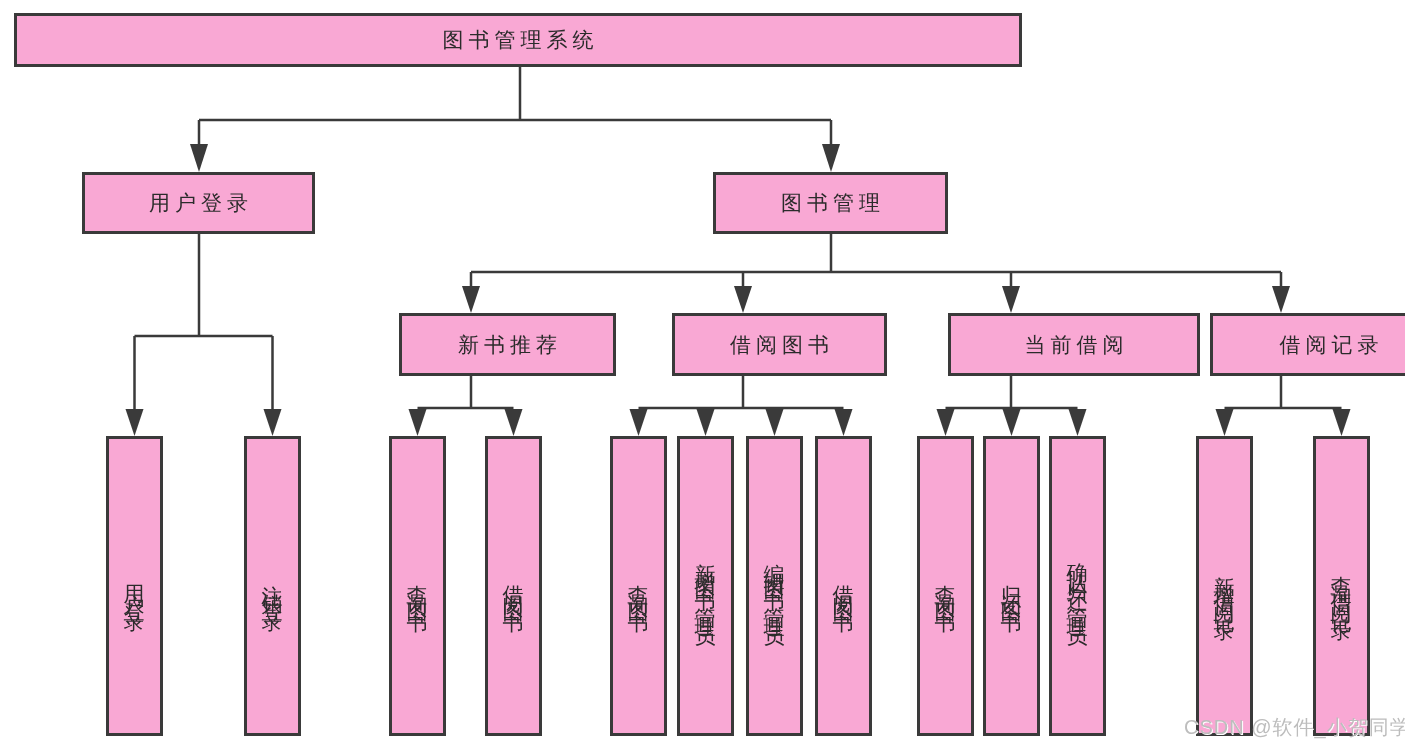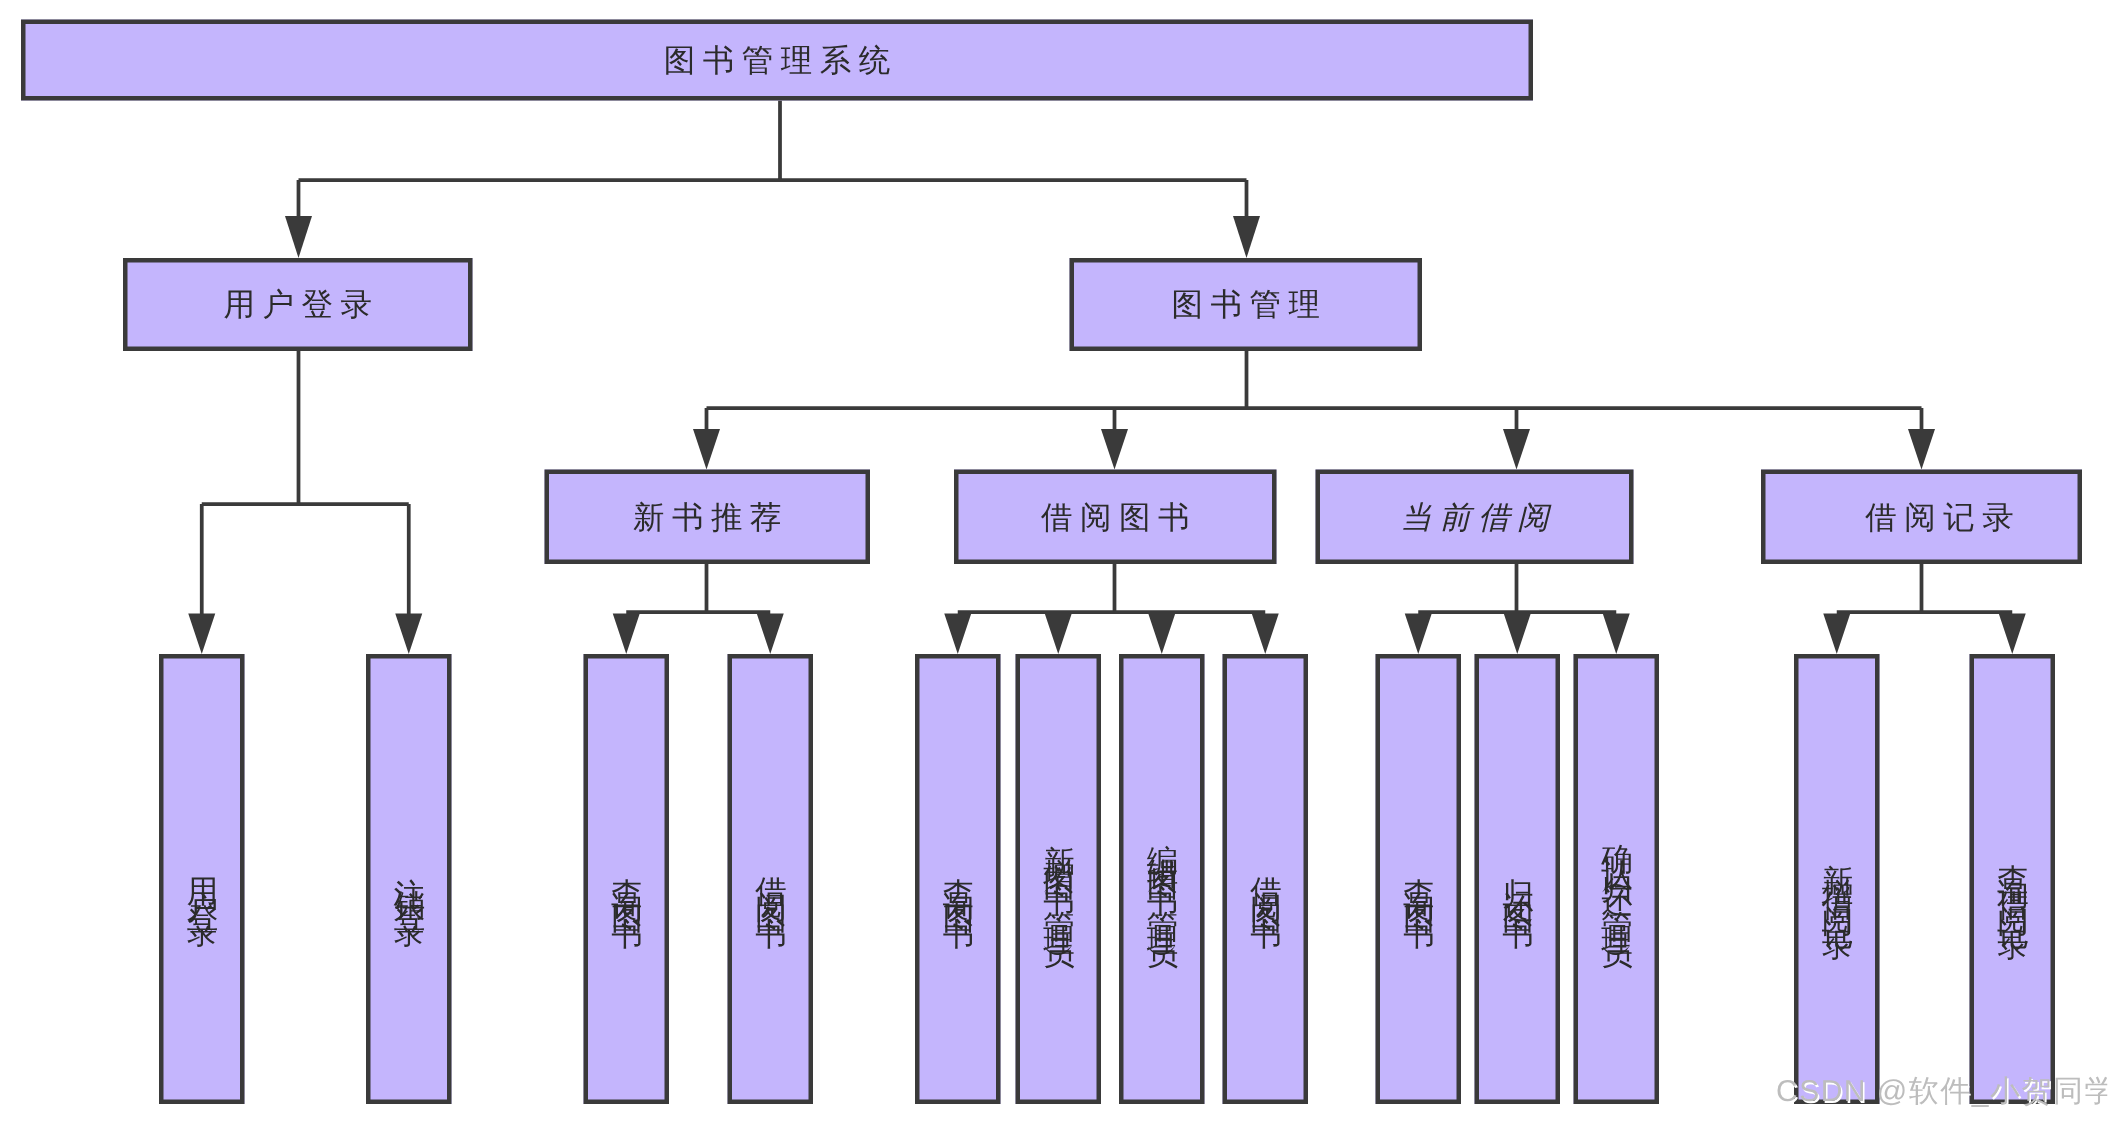--- a/index.html
+++ b/index.html
@@ -17,39 +17,39 @@
   }
   #connectors {
     position: absolute;
     left: 0;
     top: 0;
     z-index: 1;
   }
   .node {
     position: absolute;
     box-sizing: border-box;
-    background: #c4b5fd;
+    background: #f9a8d4;
     border: 3px solid #3a3a3a;
     display: flex;
     align-items: center;
     justify-content: center;
     z-index: 2;
     color: #2b2b2b;
   }
   .hnode {
     font-size: 21px;
     letter-spacing: 5px;
     text-indent: 5px; 
     white-space: nowrap;
   }
   .root {
     left: 14px; top: 13px; width: 1008px; height: 54px;
   }
   .lvl2 { height: 62px; top: 172px; }
-  .lvl3 { height: 63px; top: 313px; }
+  .lvl3 { height: 63px; top: 313px; margin-left: 36px; }
   .leaf {
     top: 436px;
     width: 57px;
     height: 300px;
   }
   .vtext {
     writing-mode: vertical-rl;
     text-orientation: mixed;
     font-size: 21px;
     letter-spacing: 9px;
@@ -131,21 +131,21 @@
   <div class="node lvl2 hnode" style="left:713px; width:235px;">
     <span>图书管理</span>
   </div>
 
   <div class="node lvl3 hnode" style="left:363px; width:217px;">
     <span>新书推荐</span>
   </div>
   <div class="node lvl3 hnode" style="left:636px; width:215px;">
     <span>借阅图书</span>
   </div>
-  <div class="node lvl3 hnode" style="left:877px; width:212px;font-style:italic;">
+  <div class="node lvl3 hnode" style="left:912px; width:252px;">
     <span>当前借阅</span>
   </div>
   <div class="node lvl3 hnode" style="left:1174px; width:214px;padding-left:24px;">
     <span>借阅记录</span>
   </div>
 
   <div class="node leaf" style="left:106px;">
     <span class="vtext">用户登录</span>
   </div>
   <div class="node leaf" style="left:244px;">

